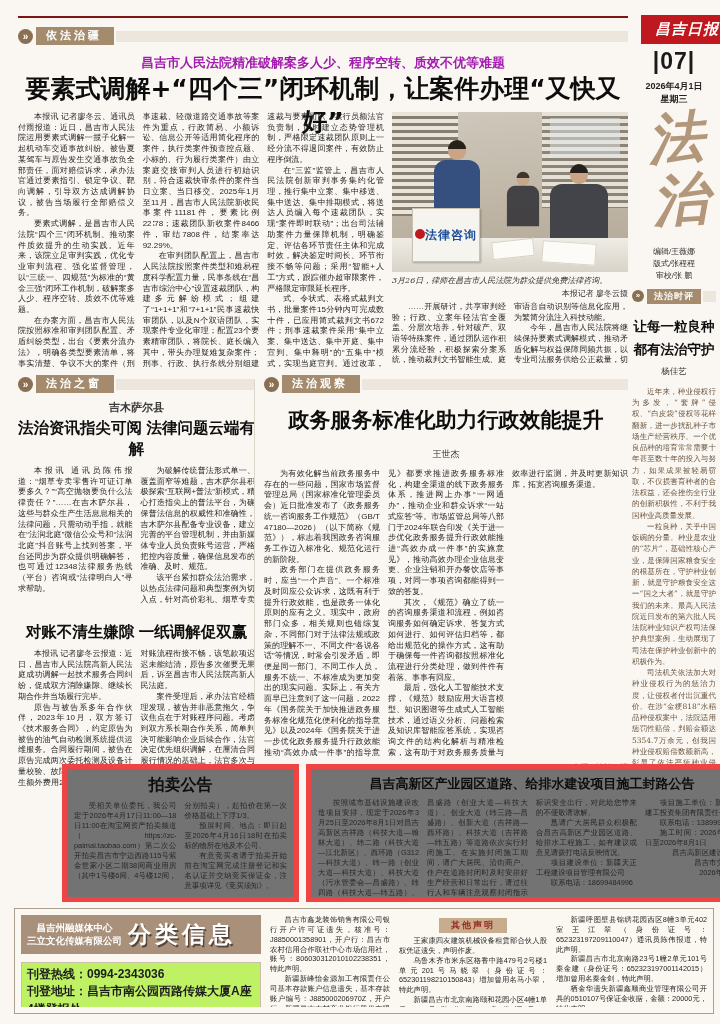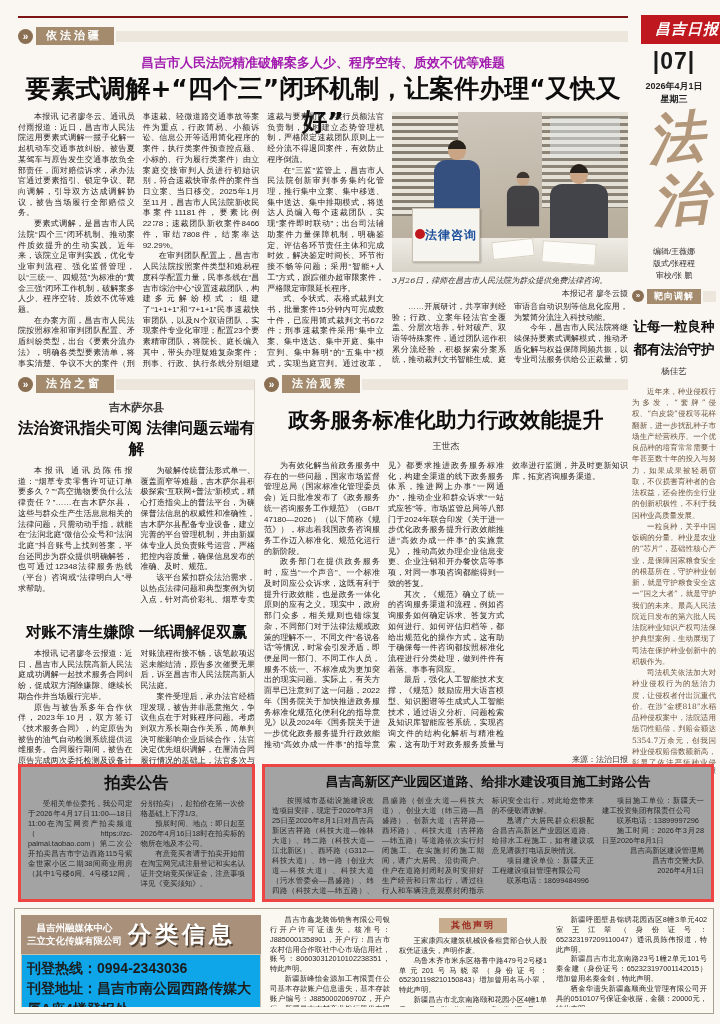--- a/index.html
+++ b/index.html
@@ -66,51 +66,51 @@
   
   .panel-left{position:absolute;left:18px;top:376px;width:237px;}
   .panel-divider{position:absolute;left:254px;top:380px;width:1px;height:372px;background:#ddd6ca;}
   .panel-right{position:absolute;left:264px;top:376px;width:364px;}
   .a-kicker{text-align:center;font-size:11px;font-weight:bold;color:#3a3a3a;margin-top:8px;}
   .a-title{text-align:center;font-size:15.5px;font-weight:900;color:#0e0e0e;margin-top:3px;}
   .bodyA{margin-top:6px;height:146px;column-count:2;}
   .b-title{text-align:center;font-size:15.5px;font-weight:900;color:#0e0e0e;margin-top:10px;}
   .bodyB{margin-top:6px;height:146px;column-count:2;}
   .o-title{text-align:center;font-size:21px;font-weight:900;color:#0d0d0d;margin-top:14px;}
-  .o-author{text-align:center;font-size:9px;color:#333;margin-top:6px;}
+  .o-author{text-align:center;font-size:9px;color:#333;margin-top:14px;}
   .bodyO{margin-top:8px;height:290px;column-count:3;}
   .source{font-size:8px;text-align:right;color:#333;margin-top:3px;}
   
   .commentary{position:absolute;left:632px;top:288px;width:84px;}
   .c-title{font-size:13.5px;font-weight:900;text-align:center;line-height:1.7;margin-top:12px;color:#101010;}
   .c-author{text-align:center;font-size:8.5px;color:#333;margin-top:4px;}
   .c-body{margin-top:8px;height:378px;overflow:hidden;font-family:"DejaVu Serif",serif;
           font-size:7.5px;line-height:1.5;color:#6a543e;text-align:justify;}
   .c-body p{margin:0;text-indent:2em;}
   .c-source{font-size:7.5px;text-align:right;color:#555;margin-top:2px;}
   
-  .notice{position:absolute;border:3px solid #ef4444;background:#a3a3a3;padding:6px 7px;box-sizing:border-box;}
+  .notice{position:absolute;border:5px solid #ef4444;background:#737373;padding:6px 7px;box-sizing:border-box;margin-left:44px;}
   .auction{left:18px;top:764px;width:237px;height:138px;}
   .road{left:262px;top:764px;width:452px;height:138px;}
   .n-title{text-align:center;font-weight:900;color:#0d0d0d;}
   .auction .n-title{font-size:16px;}
   .road .n-title{font-size:13px;}
   .n-body{margin-top:5px;font-size:7.4px;line-height:1.35;}
   .auction .n-body{height:98px;column-count:2;}
   .road .n-body{height:102px;column-count:4;}
   .sig{text-indent:0 !important;text-align:right;}
   
   .classified{position:absolute;left:14px;top:908px;width:700px;height:106px;border:1px solid #a89f90;
               background:#fbf8f2;box-sizing:border-box;padding:6px;display:flex;gap:9px;}
   .c-col{overflow:hidden;}
   .banner{background:#a8907a;padding:4px 6px;display:flex;align-items:center;gap:6px;}
   .banner .orgs{color:#fff;font-weight:bold;font-size:9.5px;line-height:1.3;text-align:center;white-space:nowrap;}
   .banner .big{color:#fff;font-size:23px;font-weight:900;letter-spacing:4px;
                text-shadow:1.5px 1.5px 0 #59483a;white-space:nowrap;font-family:"DejaVu Sans",sans-serif;}
-  .hotbox{background:#0ea5e9;border:1px solid #cbbfa9;margin-top:0;padding:3px 5px;font-size:14px;font-weight:bold;
+  .hotbox{background:#bef264;border:1px solid #cbbfa9;margin-top:8px;padding:3px 5px;font-size:12px;font-weight:bold;
           color:#1c1c1c;line-height:1.45;}
   .cl-badge{display:block;margin:3px auto 3px;background:#c7ac8e;color:#9c2a20;font-weight:bold;
             font-size:9px;letter-spacing:2px;padding:1px 12px;width:max-content;}
   .cl-text{font-size:7.3px;line-height:1.35;text-align:justify;color:#262626;}
   .cl-text p{margin:0;text-indent:2em;}
 </style>
 </head>
 <body>
 
 <div class="page">
@@ -222,21 +222,21 @@
         <p>政务部门在提供政务服务时，应当“一个声音”、一个标准及时回应公众诉求，这既有利于提升行政效能，也是政务一体化原则的应有之义。现实中，政府部门众多，相关规则也错综复杂，不同部门对于法律法规或政策的理解不一、不同文件“各说各话”等情况，时常会引发矛盾，即便是同一部门、不同工作人员，服务不统一、不标准成为更加突出的现实问题。实际上，有关方面早已注意到了这一问题，2022年《国务院关于加快推进政务服务标准化规范化便利化的指导意见》以及2024年《国务院关于进一步优化政务服务提升行政效能推动“高效办成一件事”的指导意见》都要求推进政务服务标准化，构建全渠道的线下政务服务体系，推进网上办事“一网通办”，推动企业和群众诉求“一站式应答”等。市场监管总局等八部门于2024年联合印发《关于进一步优化政务服务提升行政效能推进“高效办成一件事”的实施意见》，推动高效办理企业信息变更、企业注销和开办餐饮店等事项，对同一事项咨询都能得到一致的答复。</p>
         <p>其次，《规范》确立了统一的咨询服务渠道和流程，例如咨询服务如何确定诉求、答复方式如何进行、如何评估归档等，都给出规范化的操作方式，这有助于确保每一件咨询都按照标准化流程进行分类处理，做到件件有着落、事事有回应。</p>
         <p>最后，强化人工智能技术支撑，《规范》鼓励应用大语言模型、知识图谱等生成式人工智能技术，通过语义分析、问题检索及知识库智能应答系统，实现咨询文件的结构化解析与精准检索，这有助于对政务服务质量与效率进行监测，并及时更新知识库，拓宽咨询服务渠道。</p>
       </div>
     <div class="source">来源：法治日报</div>
   </div>
 
   <div class="commentary">
     <div class="sec-badge small">
       <span class="chev">»</span>
-      <span class="lbl">靶向调解</span>
+      <span class="lbl">法治时评</span>
       <span class="ext"></span>
     </div>
     <div class="c-title">
       <div>让每一粒良种</div>
       <div>都有法治守护</div>
     </div>
     <div class="c-author">杨佳艺</div>
     <div class="c-body">
         <p>近年来，种业侵权行为多发，“套牌”侵权、“白皮袋”侵权等花样翻新，进一步扰乱种子市场生产经营秩序。一个优良品种的培育常常需要十年甚至数十年的投入与努力，如果成果被轻易窃取，不仅损害育种者的合法权益，还会挫伤全行业的创新积极性，不利于我国种业高质量发展。</p>
         <p>一粒良种，关乎中国饭碗的分量。种业是农业的“芯片”，基础性核心产业，是保障国家粮食安全的根基所在，守护种业创新，就是守护粮食安全这一“国之大者”，就是守护我们的未来。最高人民法院近日发布的第六批人民法院种业知识产权司法保护典型案例，生动展现了司法在保护种业创新中的积极作为。</p>

